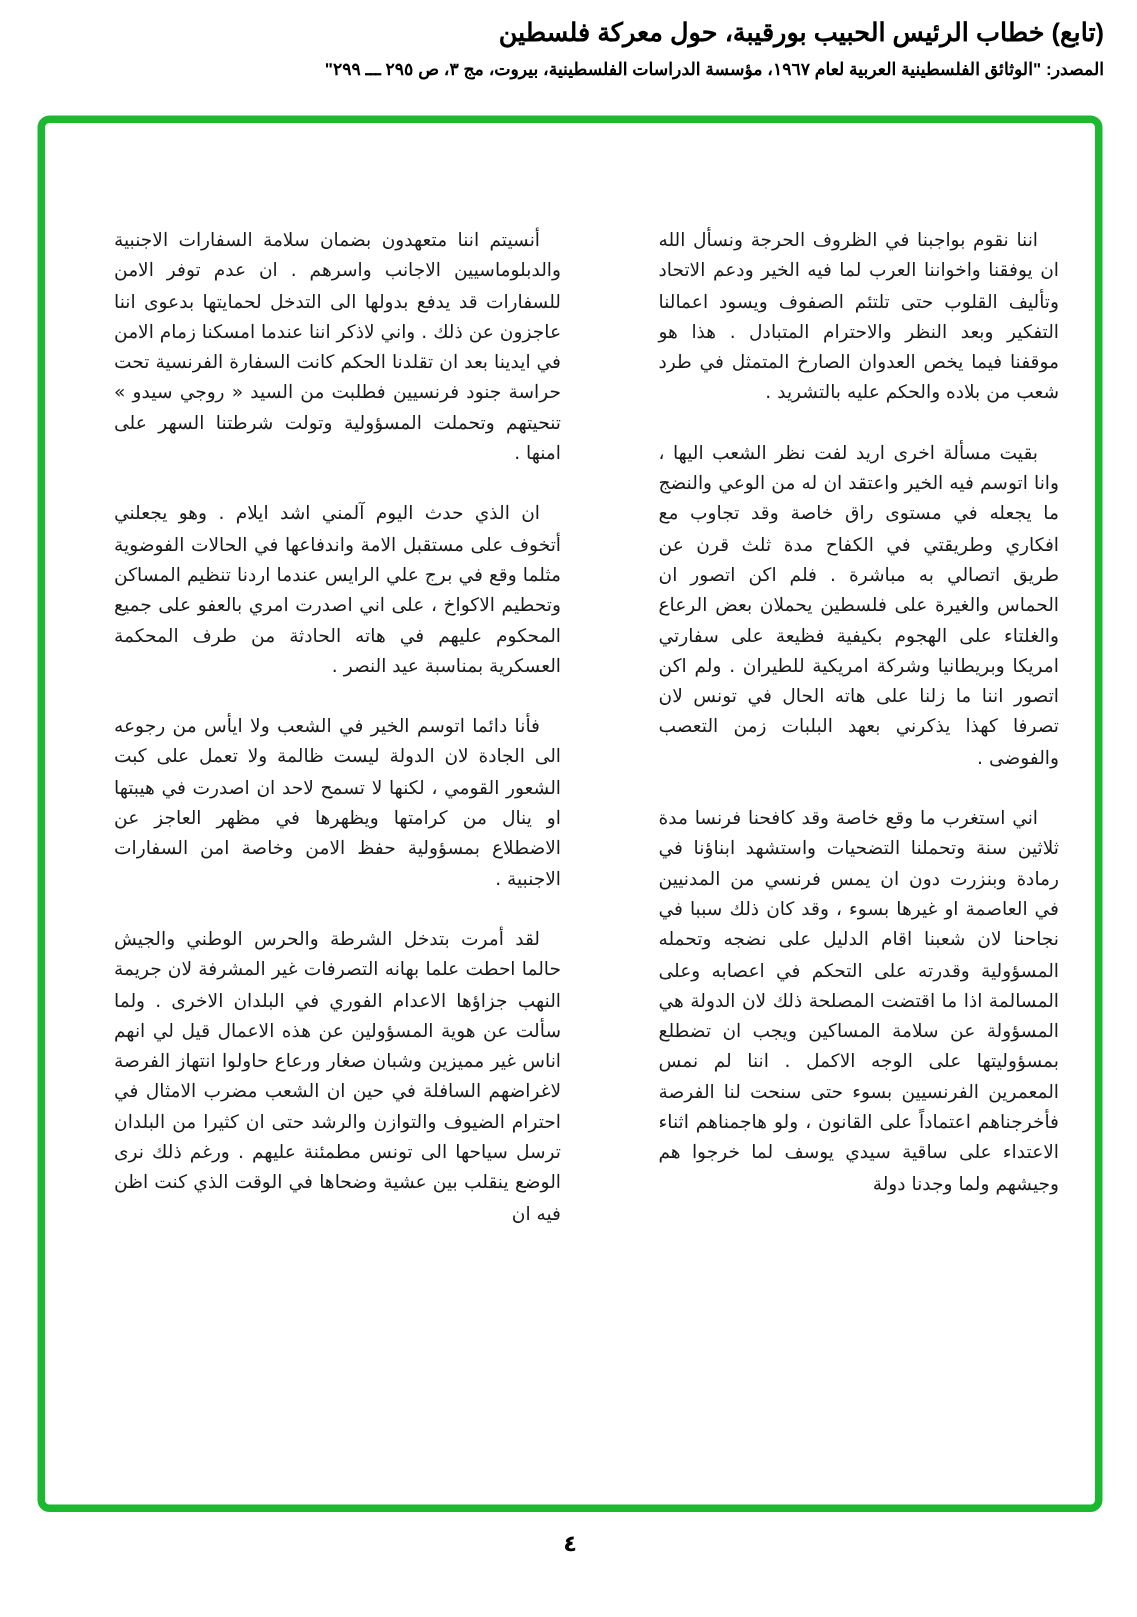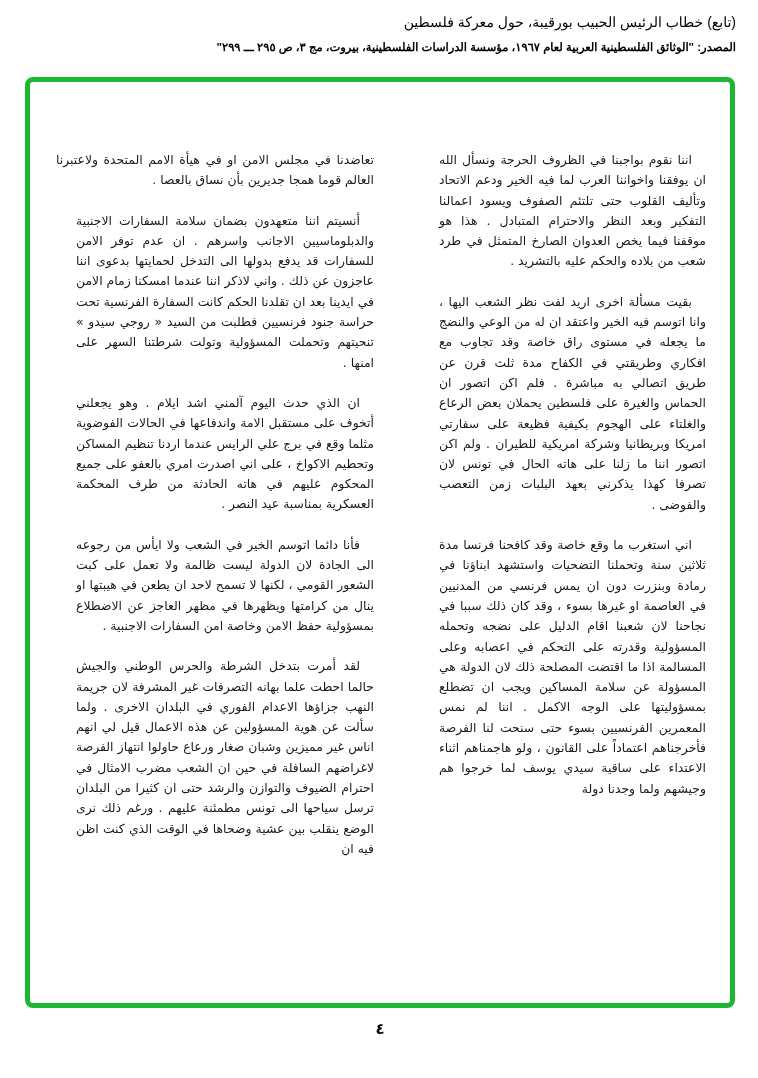--- a/index.html
+++ b/index.html
@@ -1,17 +1,17 @@
 <!DOCTYPE html>
 <html><head>
 <meta charset="utf-8">
 <style>
   html, body { margin:0; padding:0; background:#ffffff; }
   body { width:758px; height:1078px; position:relative; overflow:hidden; font-family:"DejaVu Sans", sans-serif; color:#111; }
-  .header-title { position:absolute; top:12px; right:22px; width:600px; text-align:right; direction:rtl; font-family:"Liberation Sans", sans-serif; font-weight:normal; font-size:14px; line-height:20px; color:#000; }
+  .header-title { position:absolute; top:12px; right:22px; width:600px; text-align:right; direction:rtl; font-family:"Liberation Sans", sans-serif; font-weight:bold; font-size:17px; line-height:20px; color:#000; }
   .header-source { position:absolute; top:40px; right:22px; width:720px; text-align:right; direction:rtl; font-family:"Liberation Sans", sans-serif; font-weight:bold; font-size:11.5px; line-height:14px; color:#000; white-space:nowrap; }
   .frame { position:absolute; left:25px; top:77px; width:700px; height:921px; border:5px solid #1cb832; border-radius:8px; }
   .col { position:absolute; top:150px; direction:rtl; text-align:justify; text-align-last:right; font-family:"DejaVu Sans", sans-serif; font-size:12.4px; line-height:20.3px; color:#1a1a1a; }
   .col-right { left:419px; width:287px; }
   .col-left { left:56px; width:318px; }
   .para { margin:0 0 20px 0; text-indent:0; }
   .para.indent { text-indent:14px;margin-left:20px; }
   .page-number { position:absolute; top:1020px; left:370px; width:20px; text-align:center; font-family:"DejaVu Sans", sans-serif; font-weight:bold; font-size:15px; color:#000; }
 </style>
 </head>
@@ -22,20 +22,19 @@
 
 <div class="frame" style="border-color: rgb(28, 184, 50);"></div>
 
 <div class="col col-right">
   <p class="para indent">اننا نقوم بواجبنا في الظروف الحرجة ونسأل الله ان يوفقنا واخواننا العرب لما فيه الخير ودعم الاتحاد وتأليف القلوب حتى تلتئم الصفوف ويسود اعمالنا التفكير وبعد النظر والاحترام المتبادل . هذا هو موقفنا فيما يخص العدوان الصارخ المتمثل في طرد شعب من بلاده والحكم عليه بالتشريد .</p>
   <p class="para indent">بقيت مسألة اخرى اريد لفت نظر الشعب اليها ، وانا اتوسم فيه الخير واعتقد ان له من الوعي والنضج ما يجعله في مستوى راق خاصة وقد تجاوب مع افكاري وطريقتي في الكفاح مدة ثلث قرن عن طريق اتصالي به مباشرة . فلم اكن اتصور ان الحماس والغيرة على فلسطين يحملان بعض الرعاع والغلتاء على الهجوم بكيفية فظيعة على سفارتي امريكا وبريطانيا وشركة امريكية للطيران . ولم اكن اتصور اننا ما زلنا على هاته الحال في تونس لان تصرفا كهذا يذكرني بعهد البلبات زمن التعصب والفوضى .</p>
   <p class="para indent">اني استغرب ما وقع خاصة وقد كافحنا فرنسا مدة ثلاثين سنة وتحملنا التضحيات واستشهد ابناؤنا في رمادة وبنزرت دون ان يمس فرنسي من المدنيين في العاصمة او غيرها بسوء ، وقد كان ذلك سببا في نجاحنا لان شعبنا اقام الدليل على نضجه وتحمله المسؤولية وقدرته على التحكم في اعصابه وعلى المسالمة اذا ما اقتضت المصلحة ذلك لان الدولة هي المسؤولة عن سلامة المساكين ويجب ان تضطلع بمسؤوليتها على الوجه الاكمل . اننا لم نمس المعمرين الفرنسيين بسوء حتى سنحت لنا الفرصة فأخرجناهم اعتماداً على القانون ، ولو هاجمناهم اثناء الاعتداء على ساقية سيدي يوسف لما خرجوا هم وجيشهم ولما وجدنا دولة</p>
 </div>
 
 <div class="col col-left">
-  <p class="para">تعاضدنا في مجلس الامن او في هيأة الامم المتحدة ولاعتبرنا العالم قوما همجا جديرين بأن نساق بالعصا .</p>
   <p class="para indent">أنسيتم اننا متعهدون بضمان سلامة السفارات الاجنبية والدبلوماسيين الاجانب واسرهم . ان عدم توفر الامن للسفارات قد يدفع بدولها الى التدخل لحمايتها بدعوى اننا عاجزون عن ذلك . واني لاذكر اننا عندما امسكنا زمام الامن في ايدينا بعد ان تقلدنا الحكم كانت السفارة الفرنسية تحت حراسة جنود فرنسيين فطلبت من السيد « روجي سيدو » تنحيتهم وتحملت المسؤولية وتولت شرطتنا السهر على امنها .</p>
   <p class="para indent">ان الذي حدث اليوم آلمني اشد ايلام . وهو يجعلني أتخوف على مستقبل الامة واندفاعها في الحالات الفوضوية مثلما وقع في برج علي الرايس عندما اردنا تنظيم المساكن وتحطيم الاكواخ ، على اني اصدرت امري بالعفو على جميع المحكوم عليهم في هاته الحادثة من طرف المحكمة العسكرية بمناسبة عيد النصر .</p>
-  <p class="para indent">فأنا دائما اتوسم الخير في الشعب ولا ايأس من رجوعه الى الجادة لان الدولة ليست ظالمة ولا تعمل على كبت الشعور القومي ، لكنها لا تسمح لاحد ان يطعن في هيبتها او ينال من كرامتها ويظهرها في مظهر العاجز عن الاضطلاع بمسؤولية حفظ الامن وخاصة امن السفارات الاجنبية .</p>
+  <p class="para indent">فأنا دائما اتوسم الخير في الشعب ولا ايأس من رجوعه الى الجادة لان الدولة ليست ظالمة ولا تعمل على كبت الشعور القومي ، لكنها لا تسمح لاحد ان اصدرت في هيبتها او ينال من كرامتها ويظهرها في مظهر العاجز عن الاضطلاع بمسؤولية حفظ الامن وخاصة امن السفارات الاجنبية .</p>
   <p class="para indent">لقد أمرت بتدخل الشرطة والحرس الوطني والجيش حالما احطت علما بهانه التصرفات غير المشرفة لان جريمة النهب جزاؤها الاعدام الفوري في البلدان الاخرى . ولما سألت عن هوية المسؤولين عن هذه الاعمال قيل لي انهم اناس غير مميزين وشبان صغار ورعاع حاولوا انتهاز الفرصة لاغراضهم السافلة في حين ان الشعب مضرب الامثال في احترام الضيوف والتوازن والرشد حتى ان كثيرا من البلدان ترسل سياحها الى تونس مطمئنة عليهم . ورغم ذلك نرى الوضع ينقلب بين عشية وضحاها في الوقت الذي كنت اظن فيه ان</p>
 </div>
 
 <div class="page-number">٤</div>
 
 </body></html>

